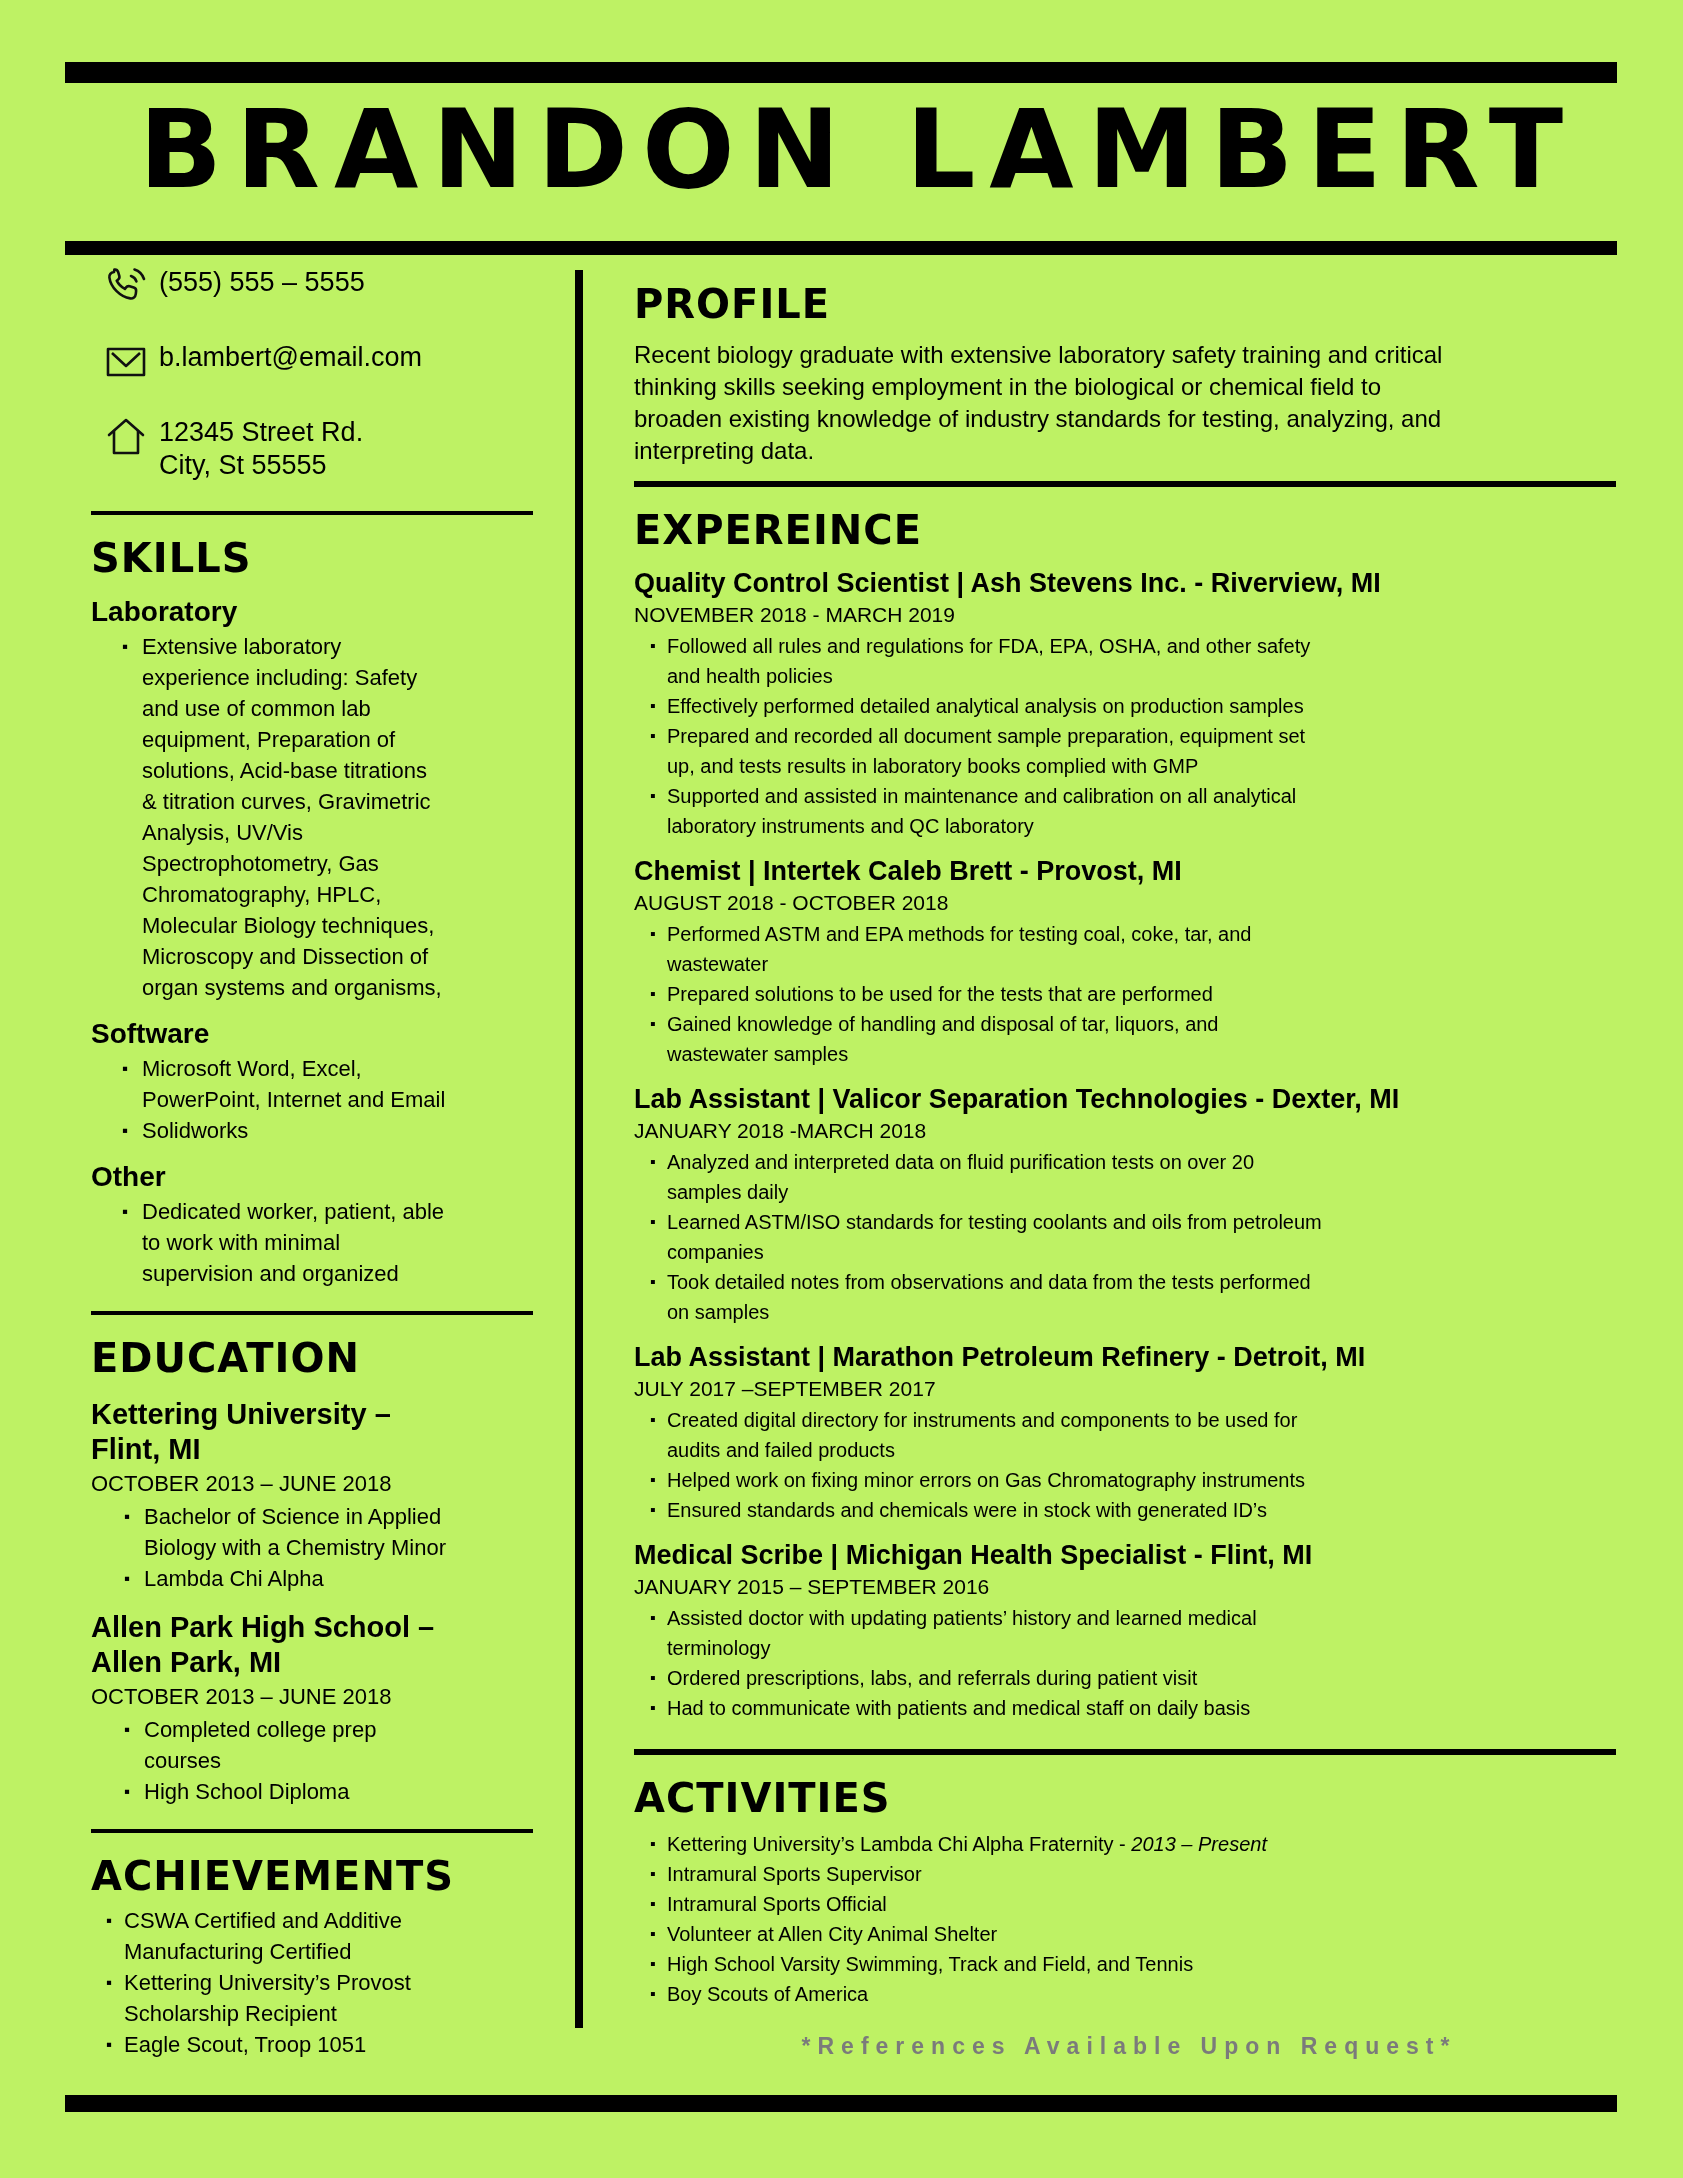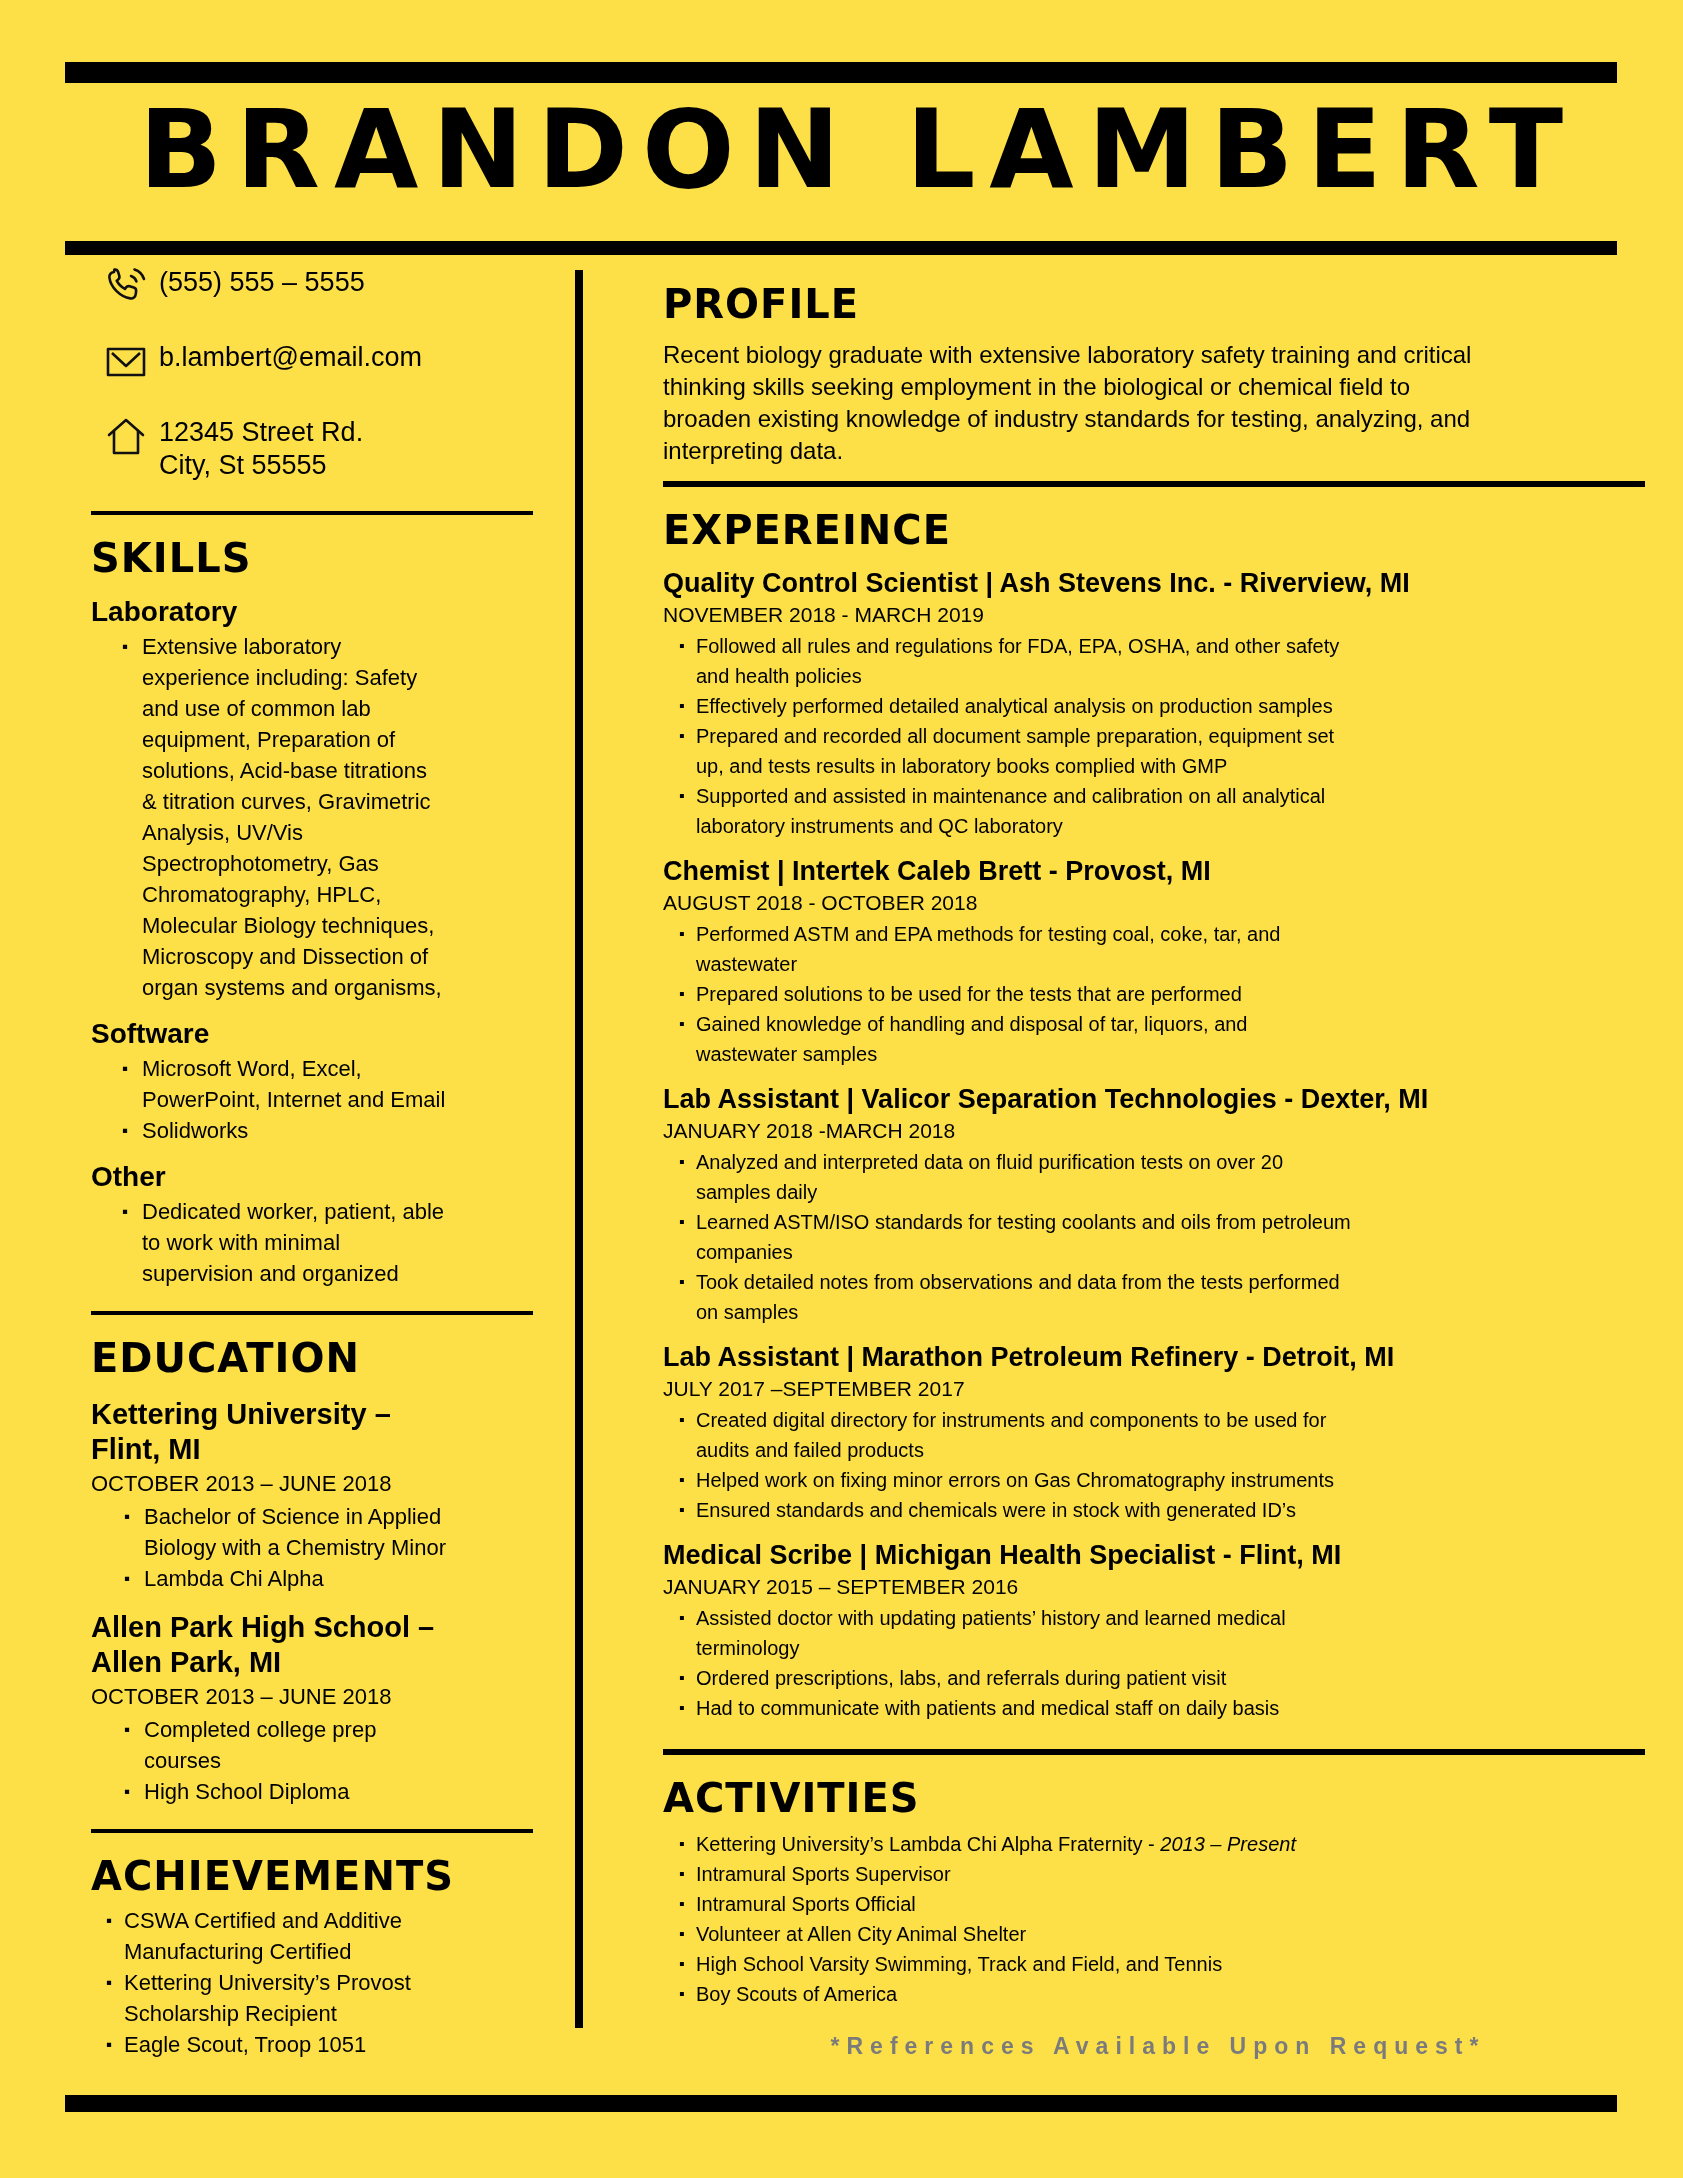--- a/index.html
+++ b/index.html
@@ -1,27 +1,27 @@
 <!DOCTYPE html>
 <html><head>
 <meta charset="utf-8">
 <style>
   html,body{margin:0;padding:0;background:#e8e8e8}
-  .page{position:relative;width:1683px;height:2178px;background:#fde047;
+  .page{position:relative;width:1683px;height:2178px;background:#bef264;
         font-family:"Liberation Sans",sans-serif;color:#000;overflow:hidden;margin:0 auto}
   .bar{position:absolute;left:65px;width:1552px;background:#000}
   .bar-top{top:62px;height:21px}
   .bar-mid{top:241px;height:14px}
   .bar-bottom{top:2095px;height:17px}
   .name{position:absolute;left:139px;top:95px;font-family:"DejaVu Sans",sans-serif;
         font-weight:bold;font-size:109px;letter-spacing:14px;line-height:1;white-space:nowrap}
   .divider{position:absolute;left:575px;top:270px;width:8px;height:1758px;background:#000}
 
   .left-col{position:absolute;left:91px;top:264px;width:457px}
-  .right-col{position:absolute;left:663px;top:275px;width:990px}
+  .right-col{position:absolute;left:634px;top:275px;width:990px}
 
   .contact-item{display:flex;align-items:flex-start;margin-bottom:29px;
                 font-size:27px;line-height:33px}
   .cicon{width:46px;flex:0 0 46px;margin-left:12px;margin-right:10px}
   .cicon svg{display:block}
   .ctext{white-space:pre-line;padding-top:2px}
 
   .hr-left{border:none;border-top:4px solid #000;width:442px;margin:22px 0 0 0}
   .hr-right{border:none;border-top:6px solid #000;width:982px;margin:14px 0 0 0}
   .hr-right.pre-act{margin-top:26px}

